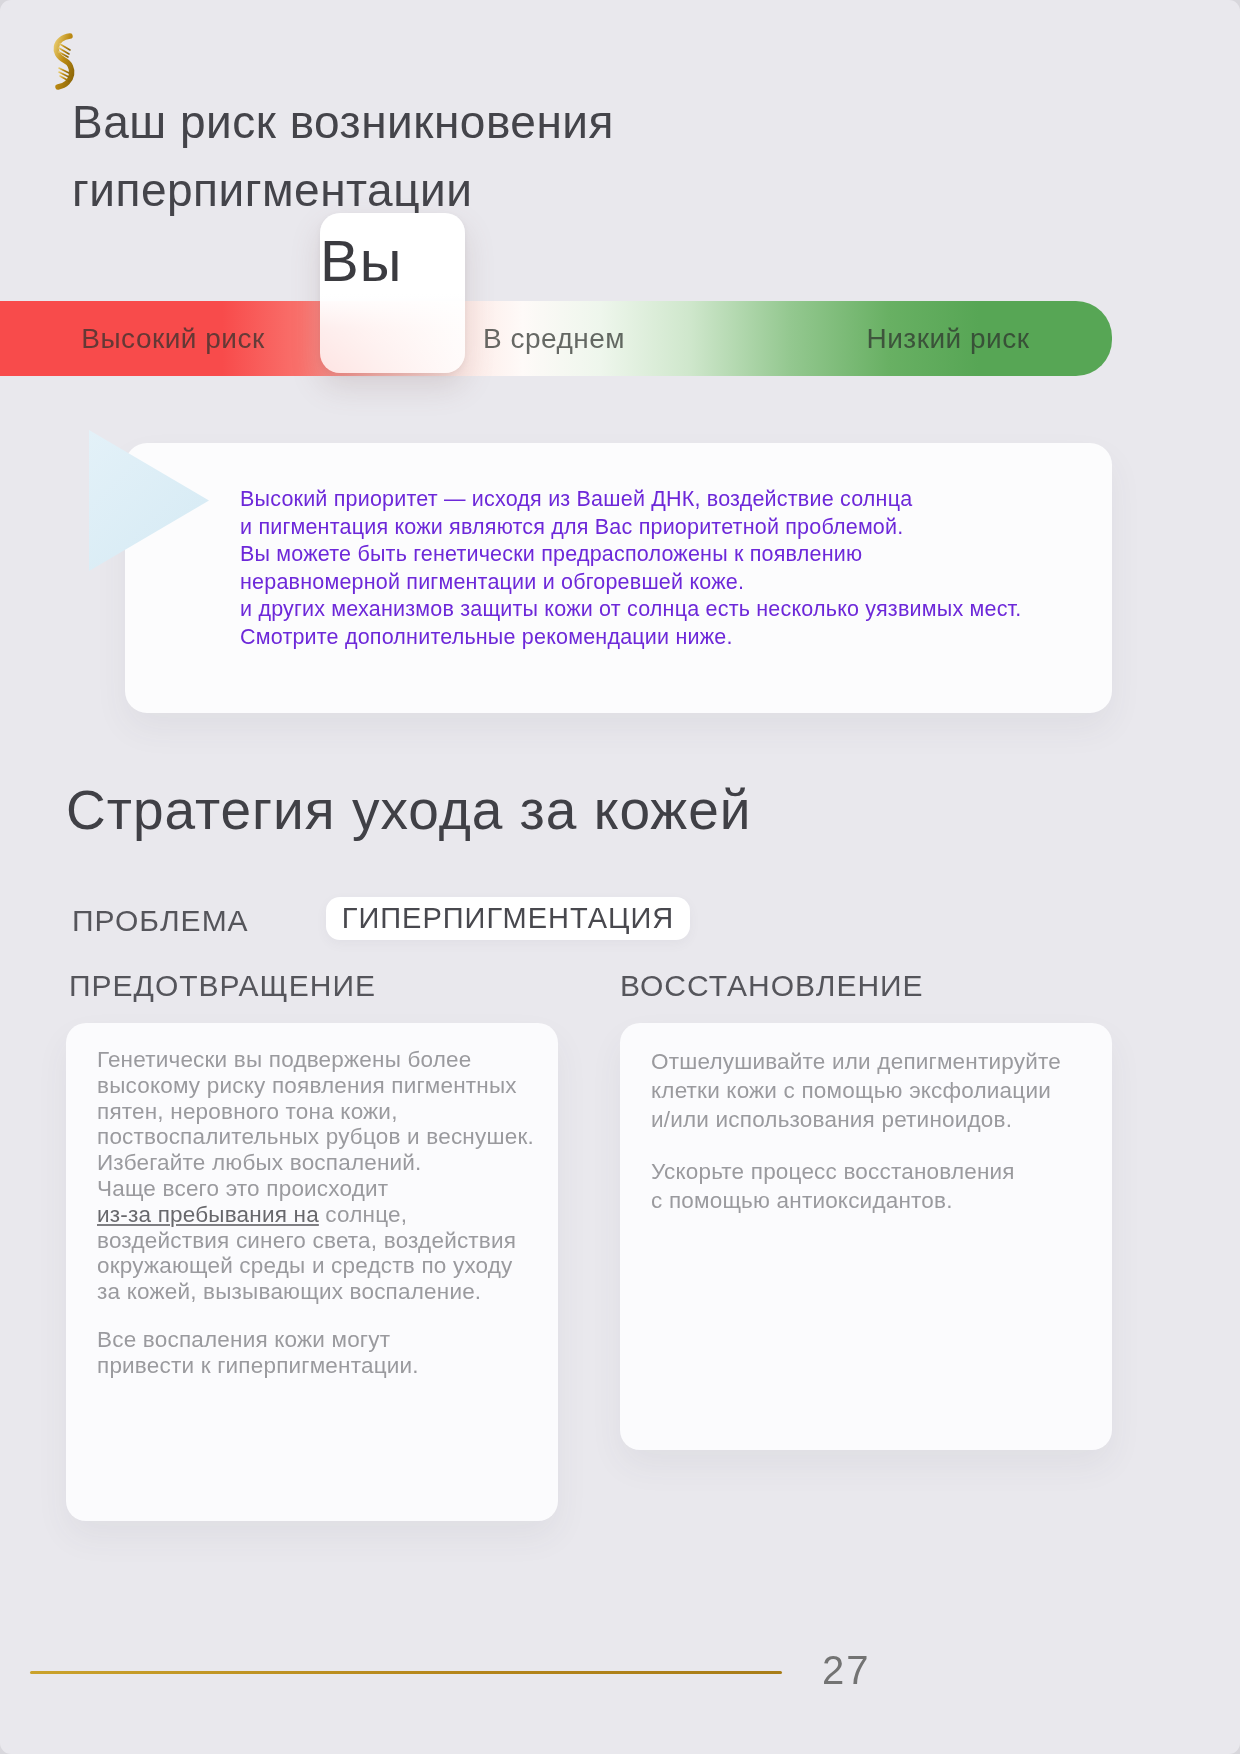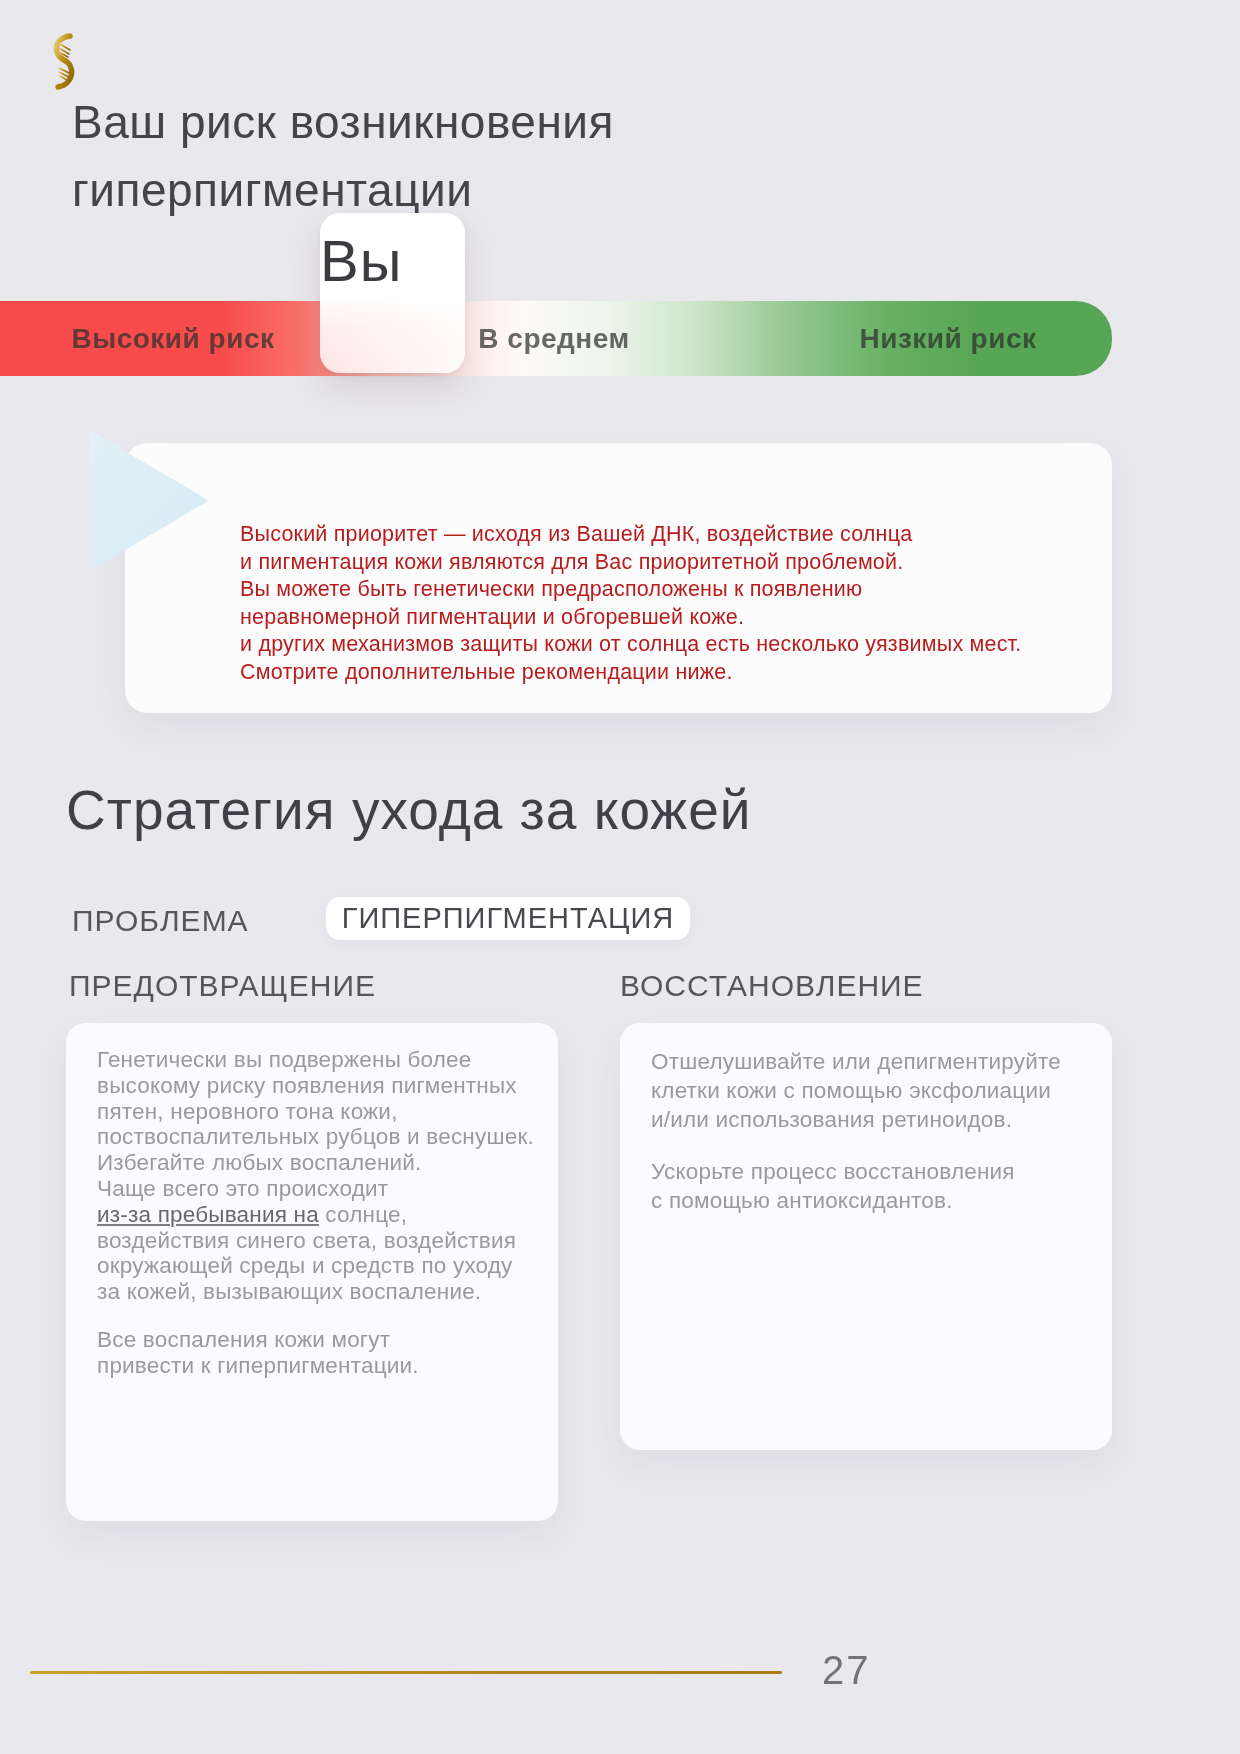--- a/index.html
+++ b/index.html
@@ -4,20 +4,21 @@
 <style>
   html,body{margin:0;padding:0;background:#d8d7dc;}
   .page{
     position:relative;
     width:1240px;height:1754px;
     margin:0 auto;
     background:#e9e8ed;
     overflow:hidden;
     font-family:"Liberation Sans", sans-serif;
     color:#414147;
+    border-radius:11px;
   }
   
   .logo{position:absolute;left:46px;top:32px;width:36px;height:60px;}
   .h1{
     position:absolute;left:72px;top:88px;width:900px;
     font-size:46px;font-weight:300;line-height:68px;
     color:#44444a;letter-spacing:0.5px;
   }
   
   .risk-bar{
@@ -31,21 +32,21 @@
       #fefaf8 47%,
       #eef6ec 54%,
       #cfe7cc 62%,
       #94c890 71%,
       #68b063 80%,
       #57a655 88%, #57a655 100%);
     z-index:1;
   }
   .risk-label{
     position:absolute;top:50%;transform:translate(-50%,-50%);
-    font-size:28px;font-weight:700;letter-spacing:0.5px;
+    font-size:28px;font-weight:400;letter-spacing:0.5px;
     color:rgba(45,48,45,0.72);white-space:nowrap;
   }
   .risk-label.high{left:173px;}
   .risk-label.medium{left:554px;}
   .risk-label.low{left:948px;}
   .you-box{
     position:absolute;left:320px;top:213px;width:145px;height:160px;
     border-radius:20px;z-index:2;
     background:linear-gradient(180deg,#ffffff 0%,#ffffff 50%,rgba(255,255,255,0.86) 72%,rgba(255,255,255,0.78) 100%);
     box-shadow:0 14px 30px rgba(125,95,95,0.18), 0 2px 6px rgba(0,0,0,0.05);
@@ -58,21 +59,21 @@
   
   .summary-card{
     position:absolute;left:125px;top:443px;width:987px;height:270px;
     background:#fcfcfd;border-radius:22px;
     box-shadow:0 16px 34px rgba(70,70,90,0.06);
     z-index:1;
   }
   .summary-text{
     position:absolute;left:115px;top:43px;right:38px;
     font-size:21.5px;line-height:27.6px;font-weight:400;
-    color:#b91c1c;letter-spacing:0.2px;margin-top:35px;
+    color:#6d28d9;letter-spacing:0.2px;
   }
   .triangle{
     position:absolute;left:89px;top:430px;width:120px;height:141px;
     background:linear-gradient(135deg,#e3f1f8 0%,#d5eaf4 100%);
     clip-path:polygon(0 0, 100% 50%, 0 100%);
     z-index:3;
   }
   
   .h2{
     position:absolute;left:66px;top:778px;

